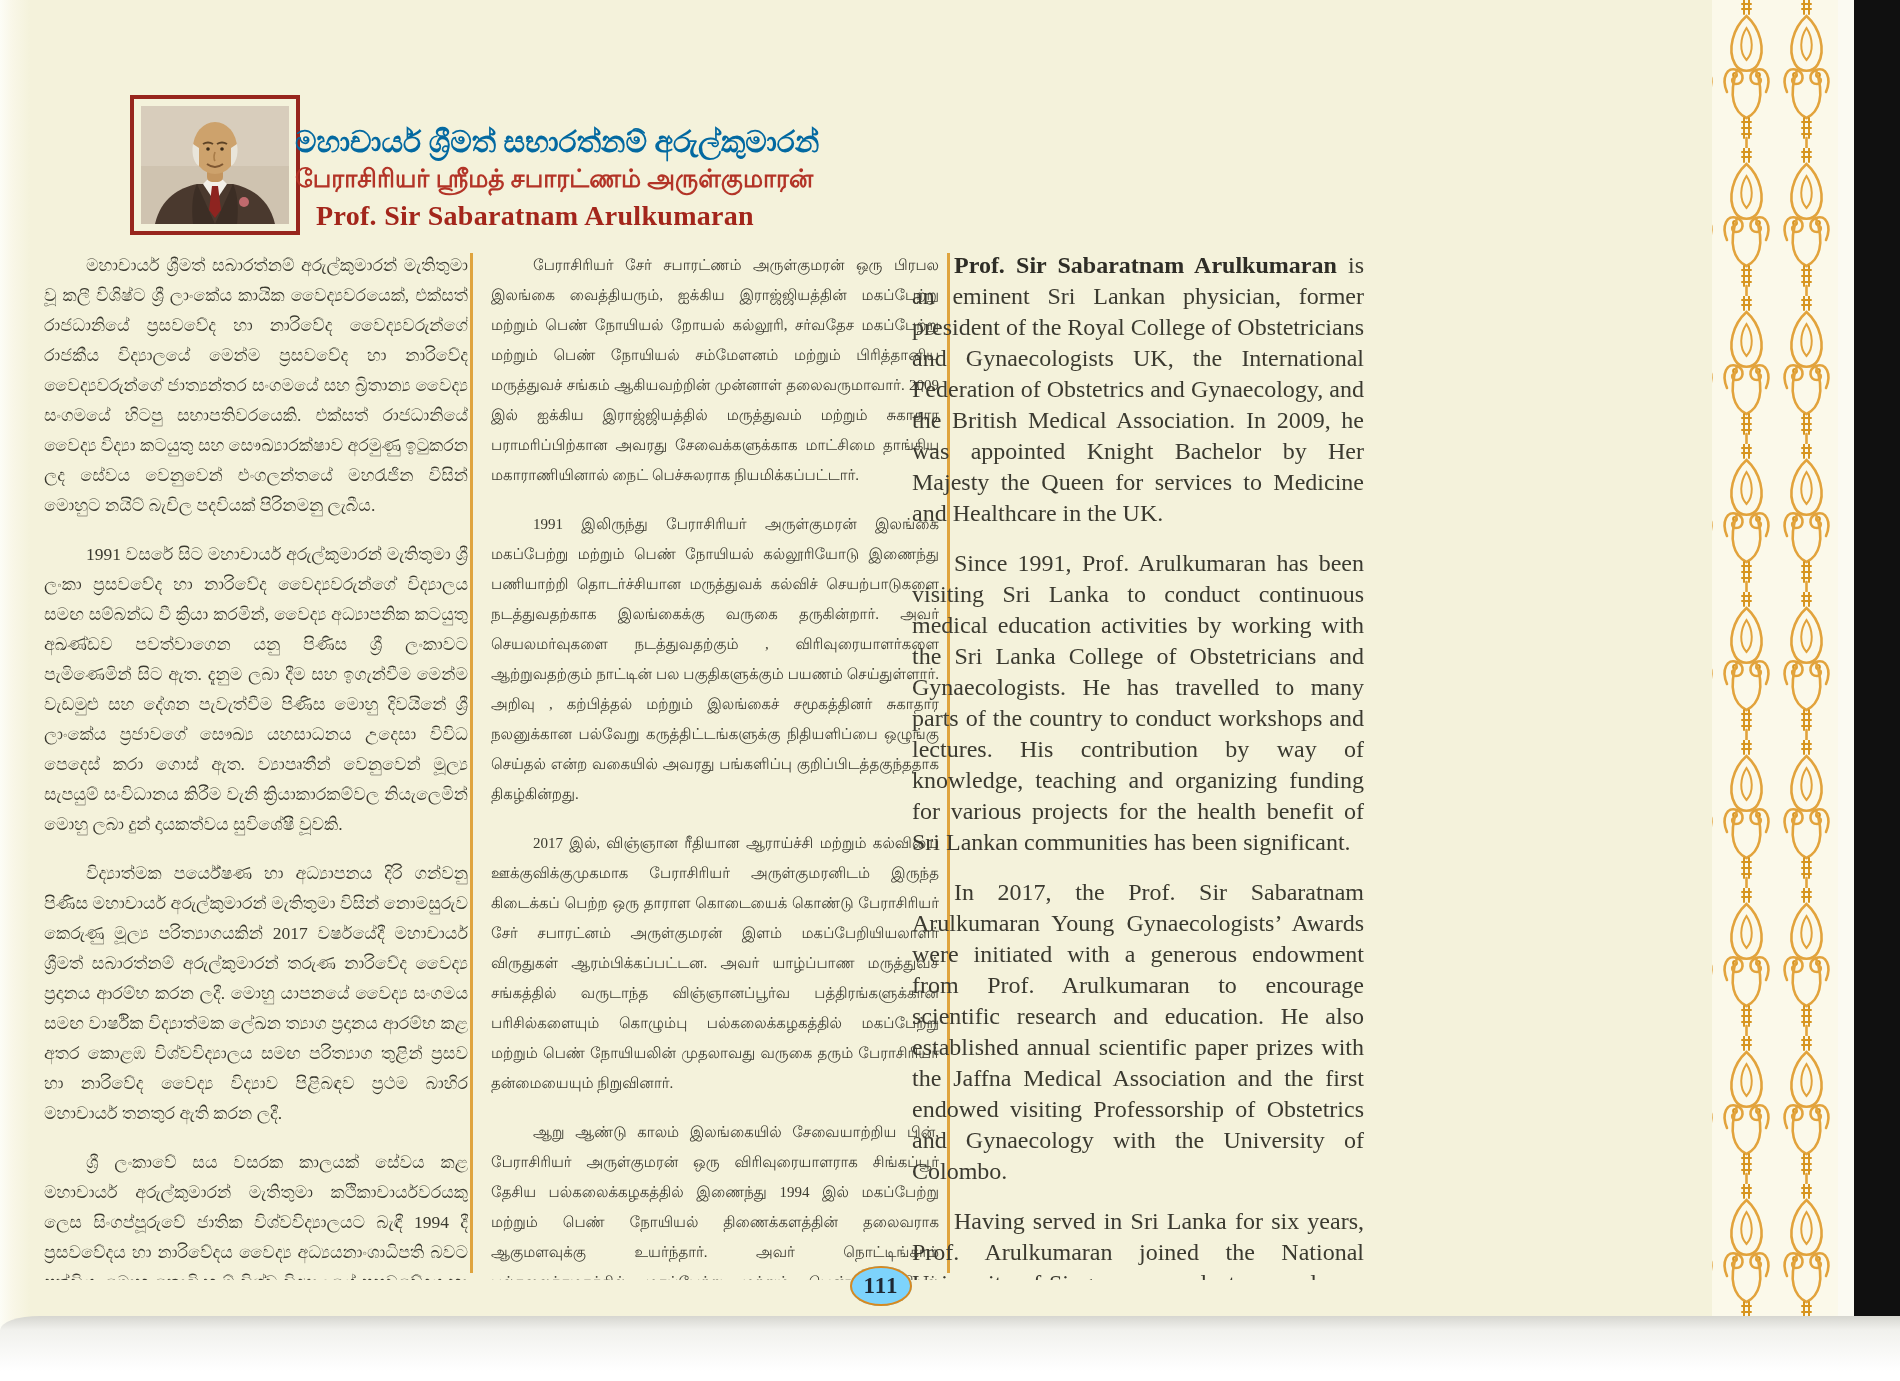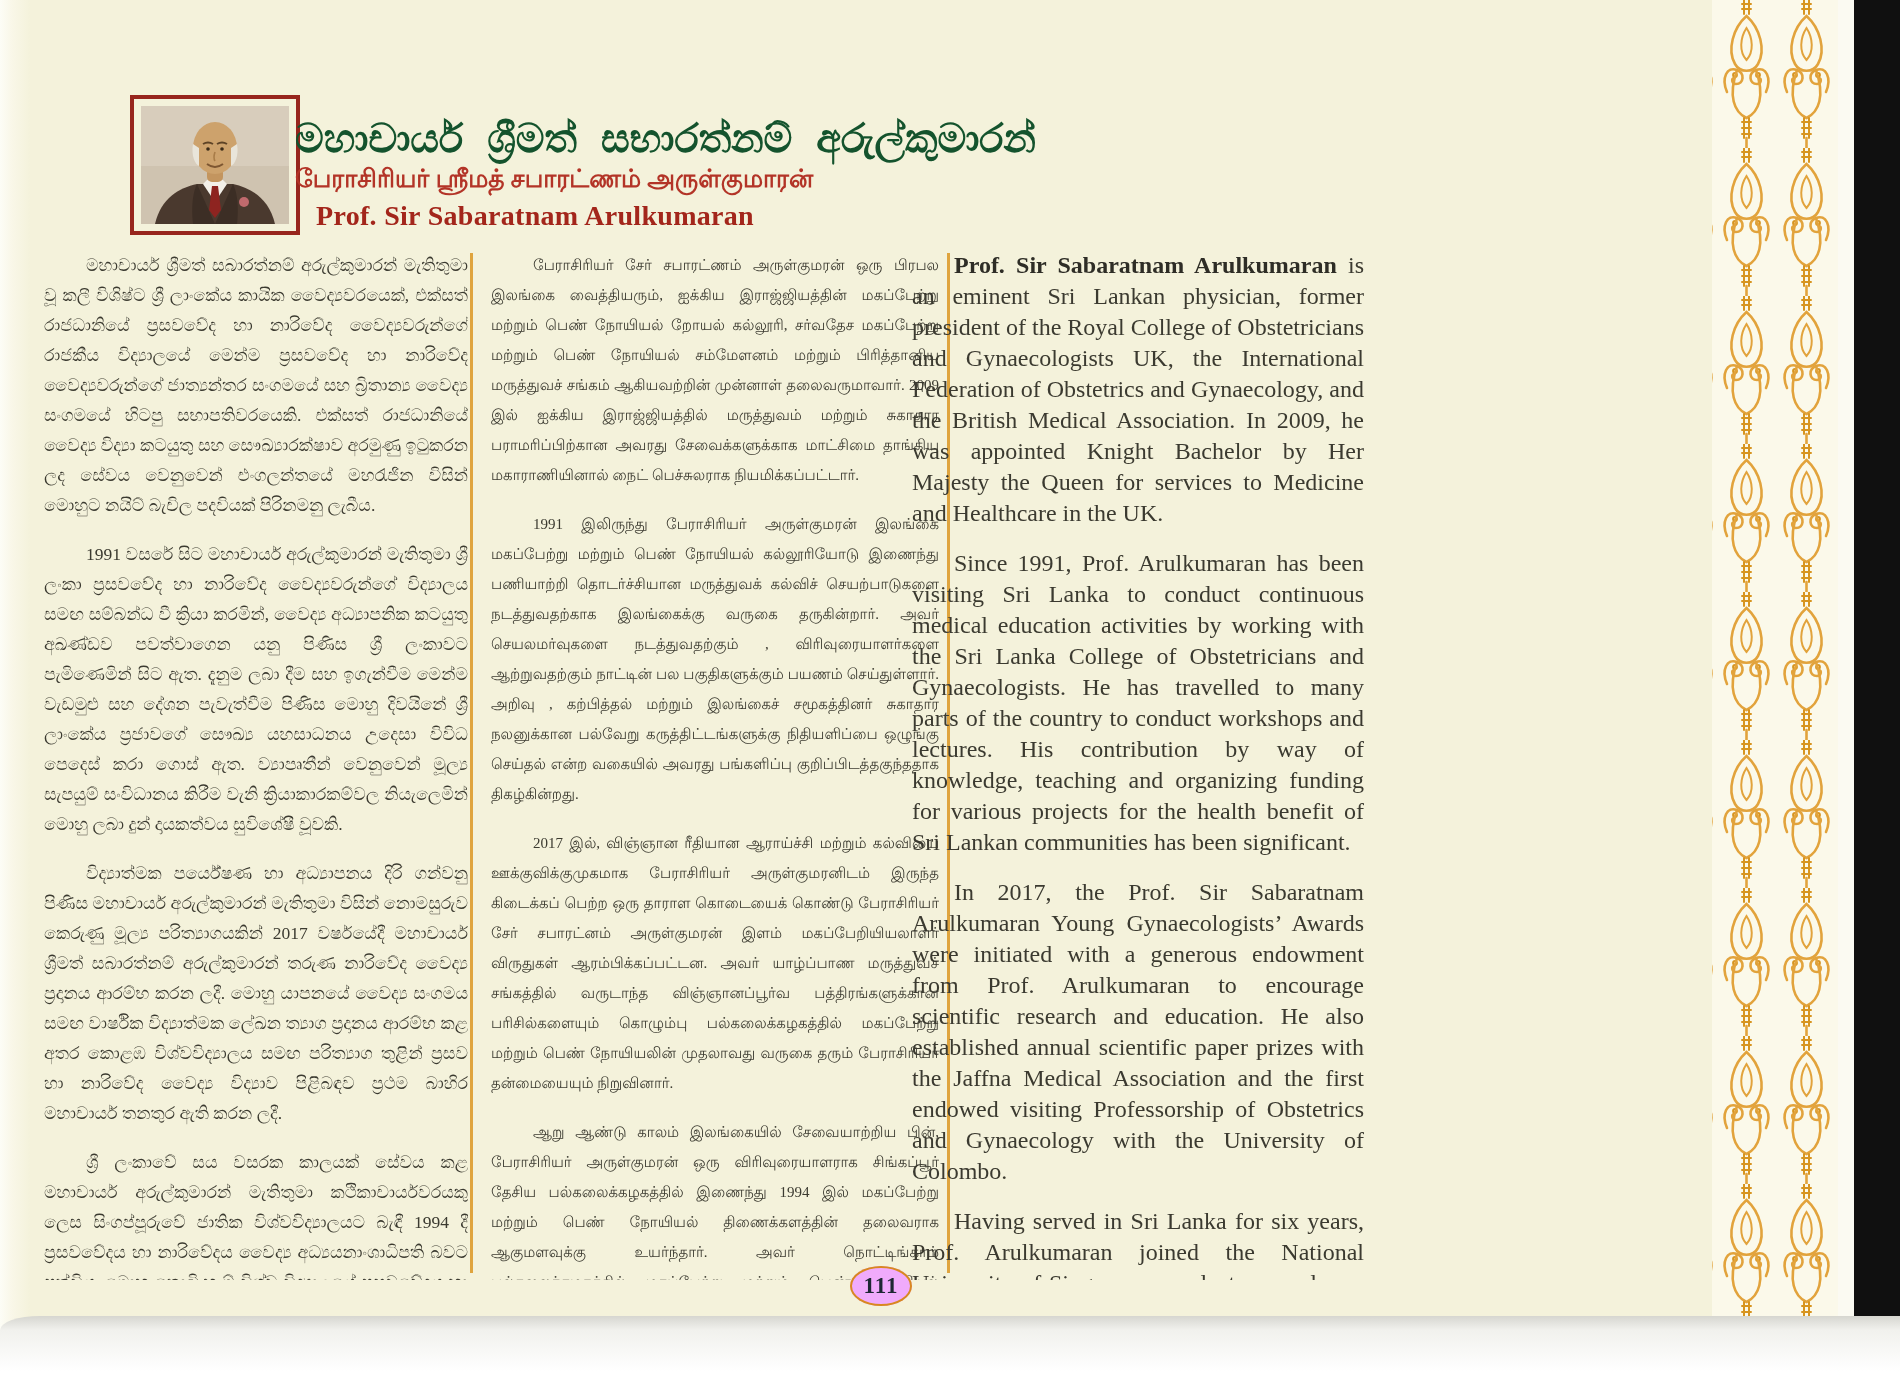--- a/index.html
+++ b/index.html
@@ -38,23 +38,22 @@
   .photo-frame{
     position:absolute;left:130px;top:95px;
     border:4px solid #97261d;padding:7px;background:#f4f2db;
     width:148px;height:118px;z-index:1;
   }
   .title-block{
     position:absolute;left:295px;top:122px;width:480px;
     text-align:center;z-index:1;
   }
   .title-si{
-    font-size:40px;line-height:40px;font-weight:bold;color:#14532d;
+    font-size:30px;line-height:40px;font-weight:bold;color:#0369a1;
     white-space:nowrap;
-    font-family:Liberation Mono, monospace;
   }
   .title-ta{
     font-size:25px;line-height:34px;font-weight:bold;color:#b33427;
     white-space:nowrap;margin-top:0;
   }
   .title-en{
     font-size:28px;line-height:36px;font-weight:bold;color:#a3261b;
     white-space:nowrap;margin-top:2px;letter-spacing:0.3px;
   }
   
@@ -71,21 +70,21 @@
   #col-en strong{font-weight:bold;color:#2e2d26;}
   .divider{
     position:absolute;top:253px;height:1020px;width:3px;
     background:#dfa43e;z-index:1;
   }
   #divider-1{left:470px;}
   #divider-2{left:947px;}
   
   .page-badge{
     position:absolute;left:850px;top:1266px;width:62px;height:40px;
-    background:#f0abfc;border-radius:50%;
+    background:#7dd3fc;border-radius:50%;
     display:flex;align-items:center;justify-content:center;z-index:6;
     box-shadow:inset 0 0 0 2px #d8891f;
   }
   .page-badge span{
     font-size:23px;font-weight:bold;color:#1d2733;letter-spacing:1px;
   }
 </style>
 </head>
 <body>
 

